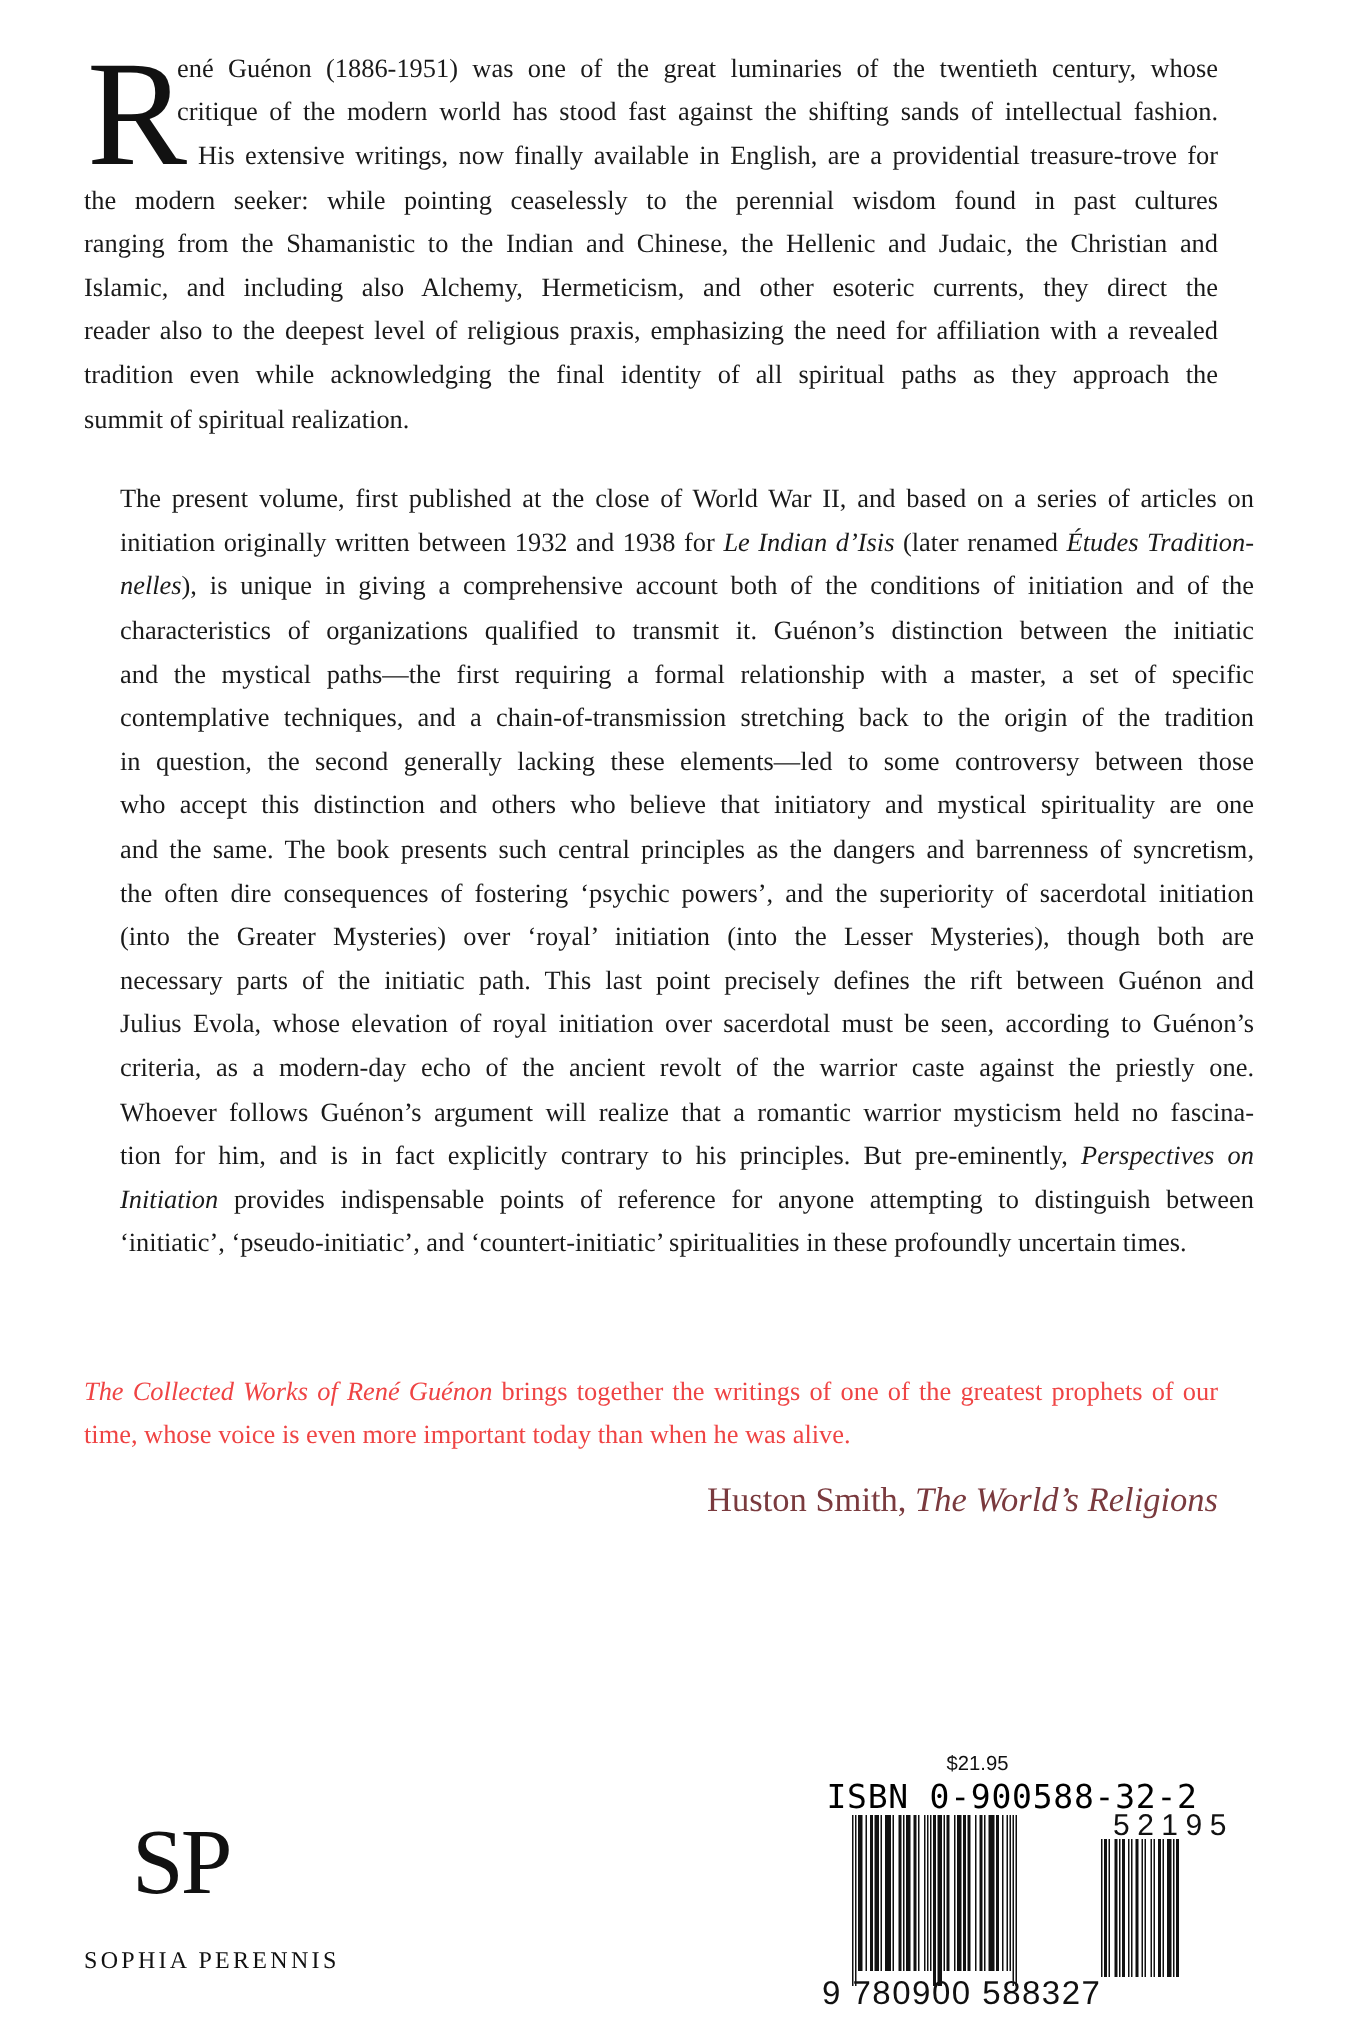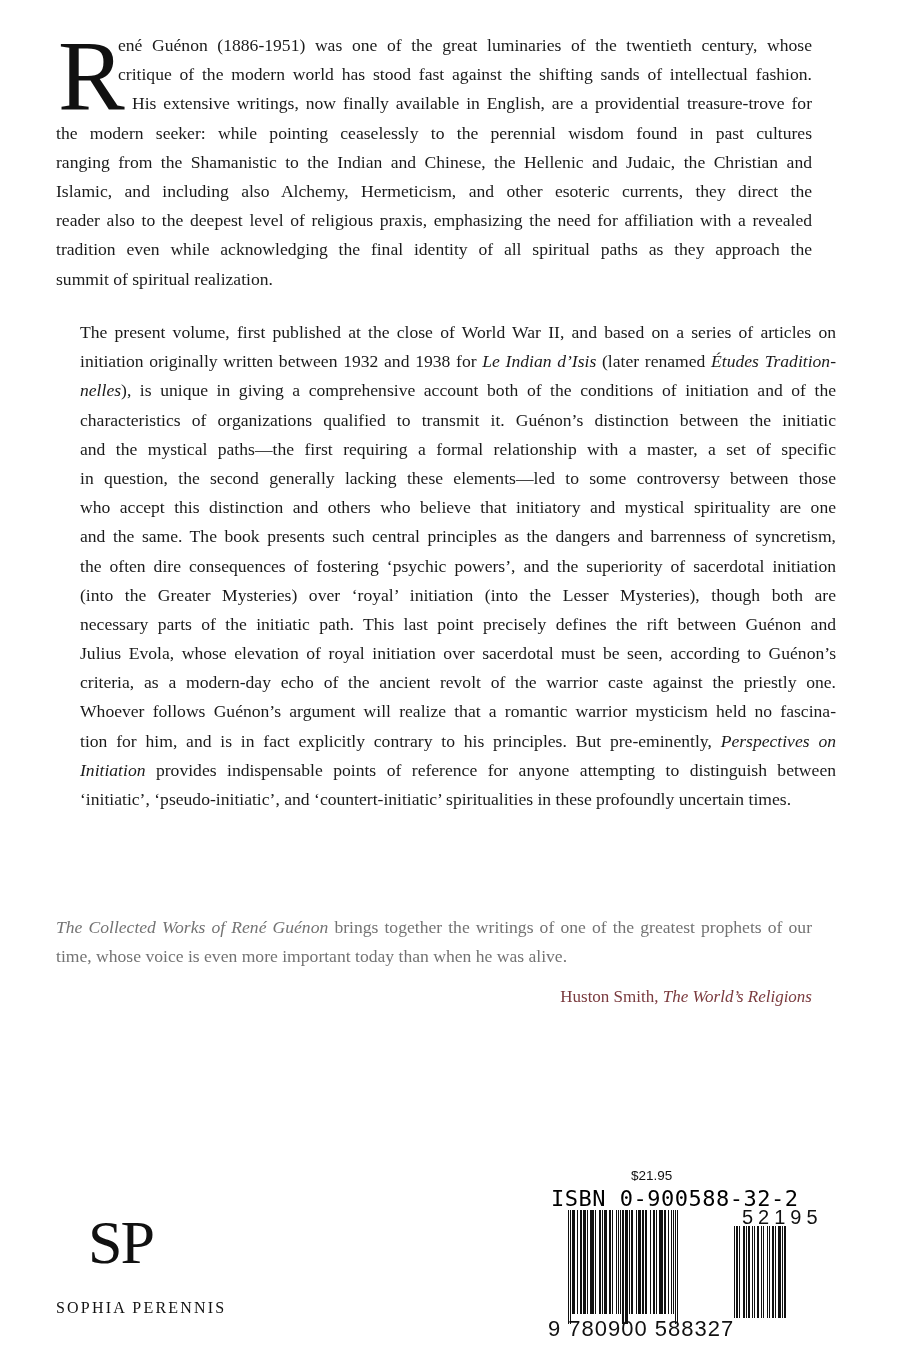--- a/index.html
+++ b/index.html
@@ -6,22 +6,22 @@
   body { width:907px; height:1360px; position:relative; overflow:hidden;
          font-family:"Liberation Serif", "DejaVu Serif", serif; color:#1a1a1a; }
   .text { position:absolute; left:56px; width:756px; font-size:17.6px; line-height:29.2px; }
   .line { display:block; height:29.2px; white-space:nowrap; text-align:justify; text-align-last:justify; }
   .line.last { text-align-last:left; }
   .p1 { top:31px; }
   .p1 .indent { padding-left:62px; }
   .p1 .indent2 { padding-left:76px; }
   .dropcap { position:absolute; left:58px; top:36px; font-size:100px; line-height:80px; color:#111; }
   .p2 { top:318px;margin-left:24px; }
-  .quote { position:absolute; left:56px; top:913px; width:756px; font-size:17.6px; line-height:29.2px; color:#737373; }
-  .attrib { position:absolute; right:95px; top:987px; font-size:17px; color:#7a3a3e; }
+  .quote { position:absolute; left:56px; top:913px; width:756px; font-size:17.6px; line-height:29.2px; color:#ef4444; }
+  .attrib { position:absolute; right:95px; top:987px; font-size:23px; color:#7a3a3e; }
   i { font-style:italic; }
   .logo-sp { position:absolute; left:88px; top:1202px; font-size:62px; line-height:80px; color:#111; letter-spacing:-2px; }
   .logo-name { position:absolute; left:56px; top:1299px; font-size:16px; letter-spacing:2.2px; color:#111; }
   .price { position:absolute; left:631px; top:1168px; font-family:"Liberation Sans", sans-serif; font-size:13.5px; color:#111; }
   .isbn { position:absolute; left:551px; top:1186px; font-family:"DejaVu Sans Mono", monospace; font-size:22px; letter-spacing:0.5px; color:#000000; }
   .code5 { position:absolute; left:742px; top:1206px; font-family:"Liberation Sans", sans-serif; font-size:20px; letter-spacing:5px; color:#111; }
   .ean-digits { position:absolute; left:548px; top:1316px; font-family:"Liberation Sans", sans-serif; font-size:22px; color:#111; letter-spacing:1px; }
   svg.bars { position:absolute; }
 </style>
 </head>
@@ -40,20 +40,21 @@
   <span class="line">tradition even while acknowledging the final identity of all spiritual paths as they approach the</span>
   <span class="line last">summit of spiritual realization.</span>
 </div>
 
 <div class="text p2">
   <span class="line">The present volume, first published at the close of World War II, and based on a series of articles on</span>
   <span class="line"><span>initiation originally written between 1932 and 1938 for </span><i>Le Indian d’Isis</i><span> (later renamed </span><i>Études Tradition-</i></span>
   <span class="line"><i>nelles</i><span>), is unique in giving a comprehensive account both of the conditions of initiation and of the</span></span>
   <span class="line">characteristics of organizations qualified to transmit it. Guénon’s distinction between the initiatic</span>
   <span class="line">and the mystical paths—the first requiring a formal relationship with a master, a set of specific</span>
+  <span class="line">contemplative techniques, and a chain-of-transmission stretching back to the origin of the tradition</span>
   <span class="line">in question, the second generally lacking these elements—led to some controversy between those</span>
   <span class="line">who accept this distinction and others who believe that initiatory and mystical spirituality are one</span>
   <span class="line">and the same. The book presents such central principles as the dangers and barrenness of syncretism,</span>
   <span class="line">the often dire consequences of fostering ‘psychic powers’, and the superiority of sacerdotal initiation</span>
   <span class="line">(into the Greater Mysteries) over ‘royal’ initiation (into the Lesser Mysteries), though both are</span>
   <span class="line">necessary parts of the initiatic path. This last point precisely defines the rift between Guénon and</span>
   <span class="line">Julius Evola, whose elevation of royal initiation over sacerdotal must be seen, according to Guénon’s</span>
   <span class="line">criteria, as a modern-day echo of the ancient revolt of the warrior caste against the priestly one.</span>
   <span class="line">Whoever follows Guénon’s argument will realize that a romantic warrior mysticism held no fascina-</span>
   <span class="line"><span>tion for him, and is in fact explicitly contrary to his principles. But pre-eminently, </span><i>Perspectives on</i></span>

